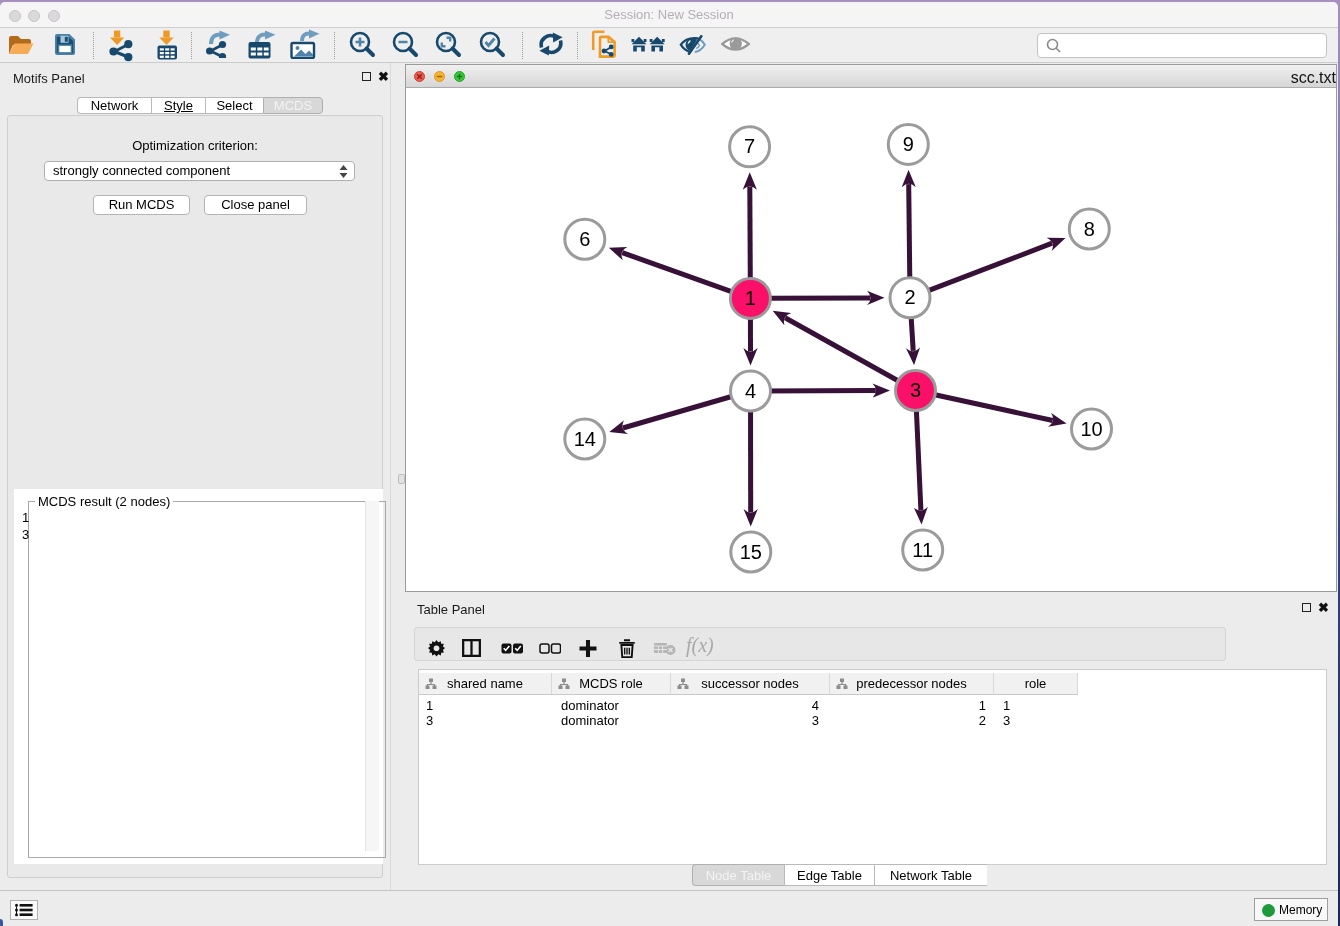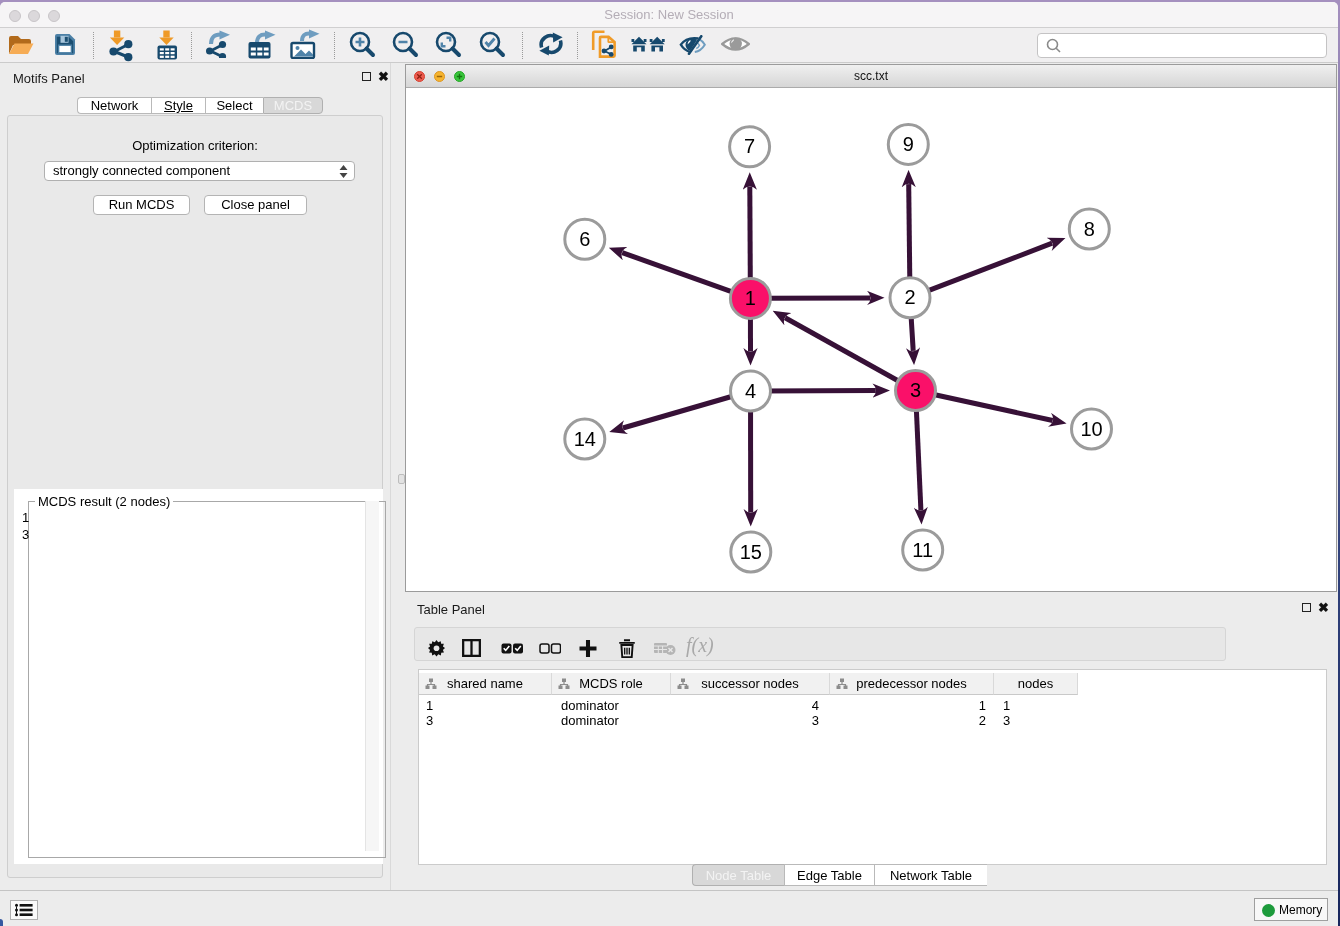--- a/index.html
+++ b/index.html
@@ -37,21 +37,21 @@
 .pbtn { position:absolute; top:79px; height:20px; background:#fff; border:1px solid #b4b4b4; border-radius:4px; font-size:13px; text-align:center; line-height:18px; }
 #resultbox { position:absolute; left:6px; top:373px; width:369px; height:375px; background:#fff; }
 #groupbox { position:absolute; left:3px; top:12px; width:358px; height:357px; border:1px solid #a8a8a8;margin-left:11px; }
 #grouplabel { position:absolute; left:6px; top:-8px; background:#fff; padding:0 3px; font-size:13px; color:#000; }
 #resulttext { position:absolute; left:8px; top:21px; font-size:13px; color:#000; line-height:16.5px; }
 #resscroll { position:absolute; left:351px; top:12px; width:14px; height:350px; background:#f6f6f6; border-left:1px solid #e4e4e4;}
 
 #netwin { position:absolute; left:0px; top:1px; width:932px; height:528px; border:1px solid #9b9b9b; background:#fff; }
 #nettitle { position:absolute; left:0; top:0; width:100%; height:23px; background:linear-gradient(#f0f0f0,#d6d6d6); border-bottom:1px solid #ababab; }
 .traffic { position:absolute; top:6px; width:11px; height:11px; border-radius:50%; }
-#nettitletext { position:absolute; top:4px; width:100%; text-align:center; font-size:12px; color:#111; }
+#nettitletext { position:absolute; top:4px; width:100%; text-align:right; font-size:16px; color:#111; }
 #canvas { position:absolute; left:0; top:24px; width:930px; height:502px; background:#fff; }
 
 #tablepanel { position:absolute; left:0px; top:532px; width:933px; height:289px; background:#ececec; }
 #tphead span.t { position:absolute; left:12px; top:7px; font-size:13px; color:#1a1a1a; }
 #tptoolbar { position:absolute; left:9px; top:32px; width:812px; height:34px; background:#e7e7e7; border:1px solid #d5d5d5; border-radius:3px; }
 #tptable { position:absolute; left:13px; top:74px; width:909px; height:196px; background:#fff; border:1px solid #cbcbcb; }
 #tphdr { position:absolute; left:0; top:3px; width:100%; height:22px; }
 .col { position:absolute; top:0; height:22px; background:#f1f1f1; border-right:1px solid #d9d9d9; border-bottom:1px solid #c9c9c9; font-size:13px; color:#000; text-align:center; line-height:22px; }
 .hicon { position:absolute; top:5px; }
 .cell { position:absolute; font-size:13px; color:#000; }
@@ -410,21 +410,21 @@
                   </g>
                 </svg>successor nodes</div>
               <div class="col" style="left:411px;width:164px;"><svg class="hicon" width="12" height="12" viewBox="0 0 12 12" style="left:6px">
                   <g fill="#8c8c8c">
                     <rect x="4" y="0.5" width="4" height="3.5"></rect>
                     <rect x="0.5" y="7.5" width="4" height="3.5"></rect>
                     <rect x="7.5" y="7.5" width="4" height="3.5"></rect>
                     <path d="M6,4 v2 M2.5,9 v-2.5 h7 V9" stroke="#8c8c8c" fill="none" stroke-width="1.2"></path>
                   </g>
                 </svg>predecessor nodes</div>
-              <div class="col" style="left:575px;width:84px;">nodes</div>
+              <div class="col" style="left:575px;width:84px;">role</div>
             </div>
         <div id="tbody">
 <div class="cell" style="left:7px;top:28px;">1</div>
 <div class="cell" style="left:142px;top:28px;">dominator</div>
 <div class="cell" style="left:370px;width:30px;top:28px;text-align:right;">4</div>
 <div class="cell" style="left:537px;width:30px;top:28px;text-align:right;">1</div>
 <div class="cell" style="left:584px;top:28px;">1</div>
 <div class="cell" style="left:7px;top:43px;">3</div>
 <div class="cell" style="left:142px;top:43px;">dominator</div>
 <div class="cell" style="left:370px;width:30px;top:43px;text-align:right;">3</div>

